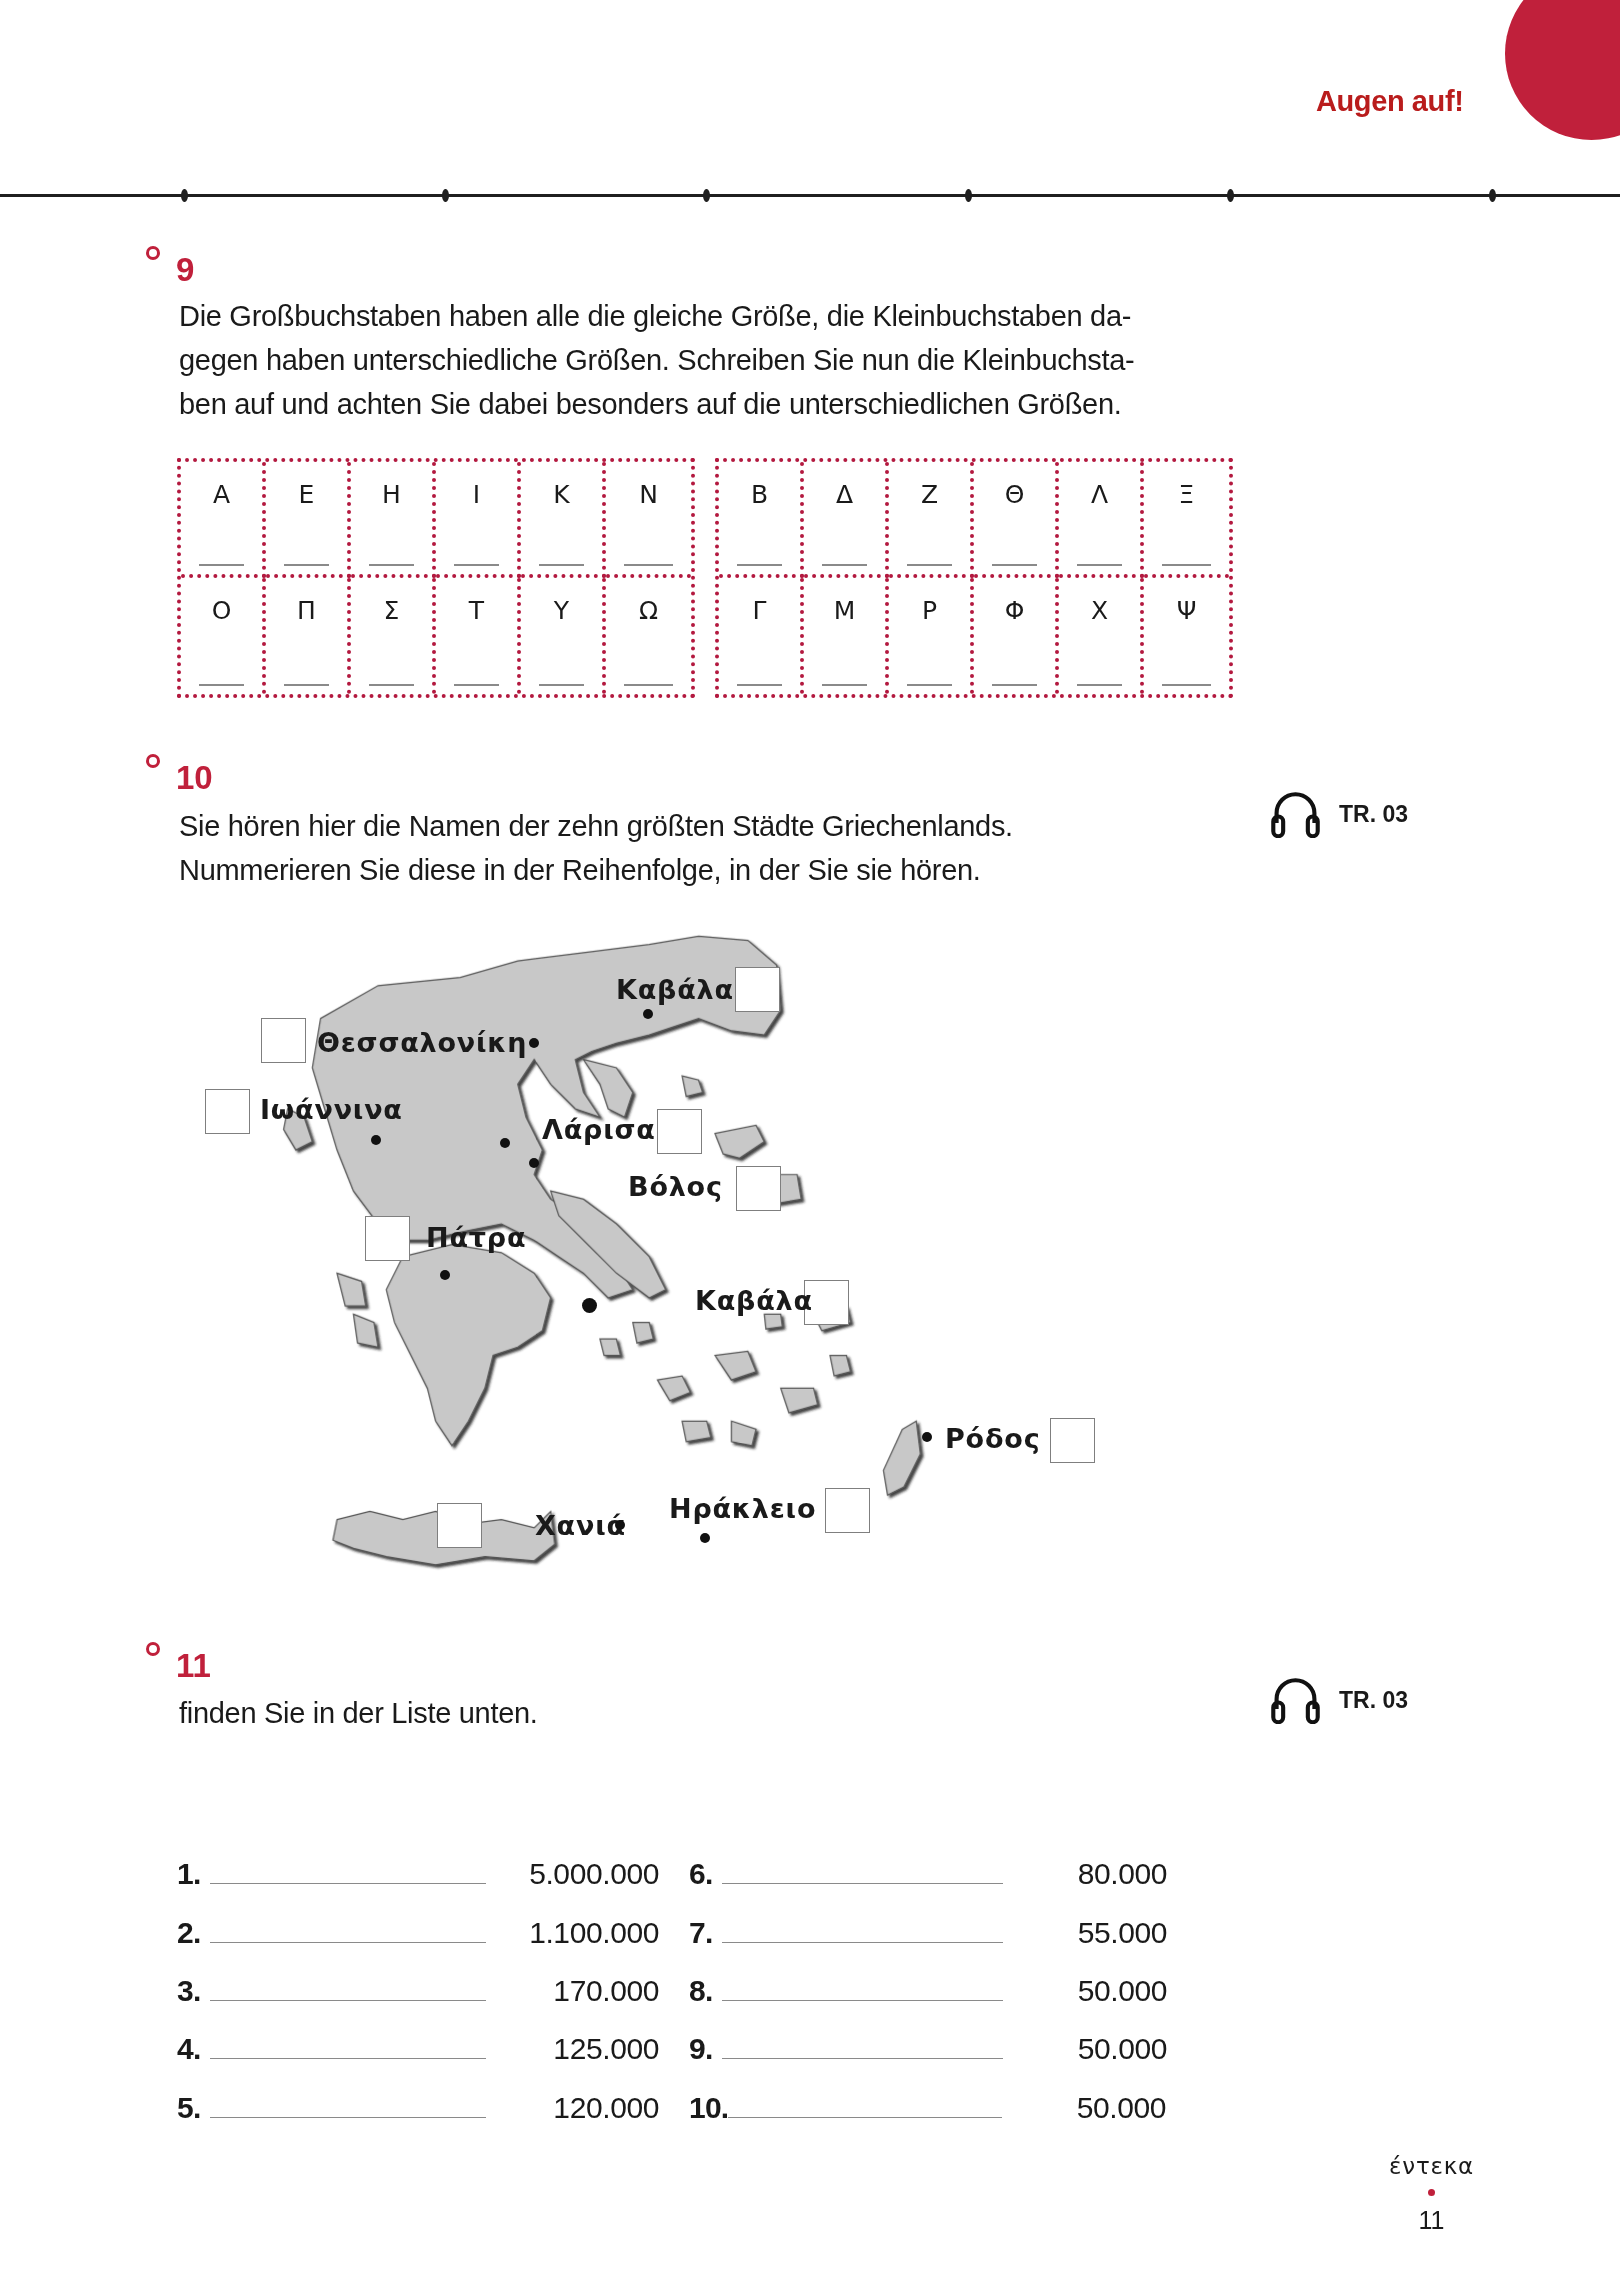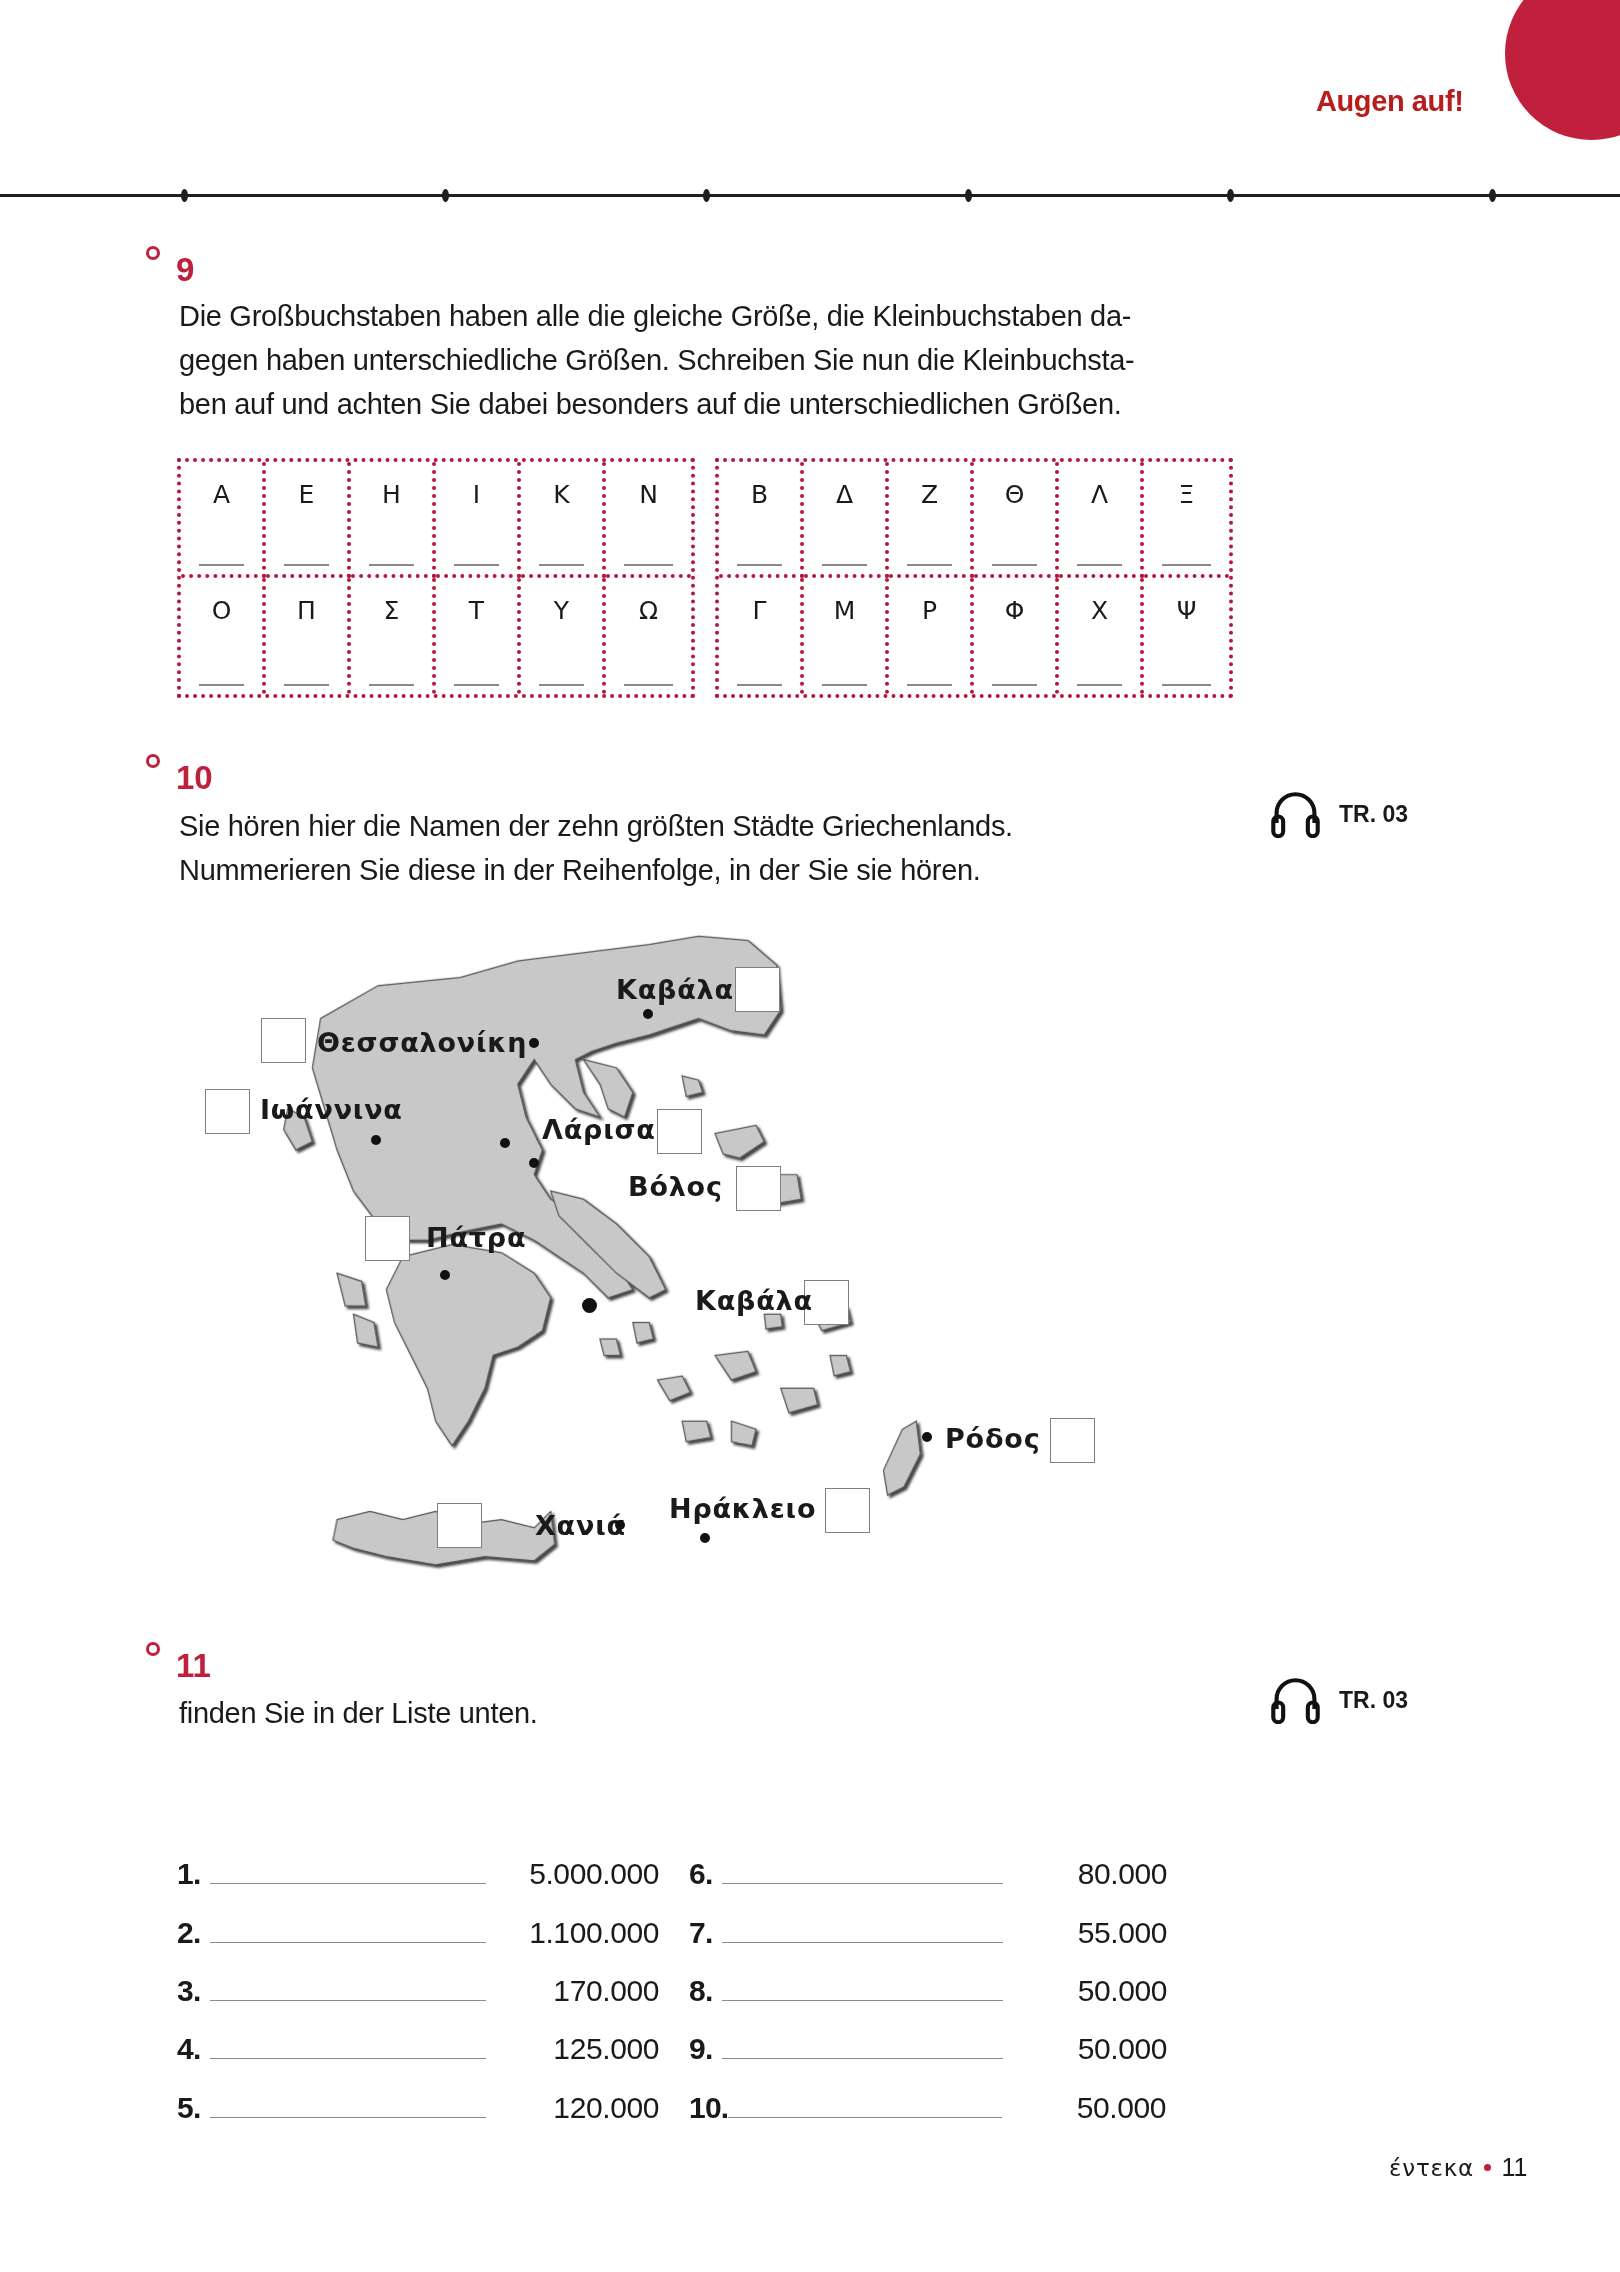--- a/index.html
+++ b/index.html
@@ -69,21 +69,21 @@
       position: absolute; height: 41px; display: flex; align-items: flex-end;
     }
     .answer-num {
       font-size: 30px; font-weight: bold; color: #1a1a1a; width: 33px; letter-spacing: -0.8px;
     }
     .answer-line { height: 1.6px; background: #8a8a8a; margin-bottom: 6.6px; }
     .answer-val {
       font-size: 30px; color: #1a1a1a; text-align: right; letter-spacing: -0.4px;
     }
     .footer {
-      position: absolute; left: 1389px; top: 2153px; display: flex; align-items: center; gap: 10px;
+      position: absolute; left: 1389px; top: 2153px; display: flex; align-items: center; gap: 10px; flex-direction: column;
     }
     .footer .word { font-size: 23px; font-family: "DejaVu Sans", sans-serif; letter-spacing: 0.8px; }
     .footer .dot { width: 7.4px; height: 7.4px; border-radius: 50%; background: #c0203b; }
     .footer .pnum { font-size: 25px; }
   </style>
 </head>
 <body>
 
 <div class="red-circle"></div>
 <div class="page-title">Augen auf!</div>

